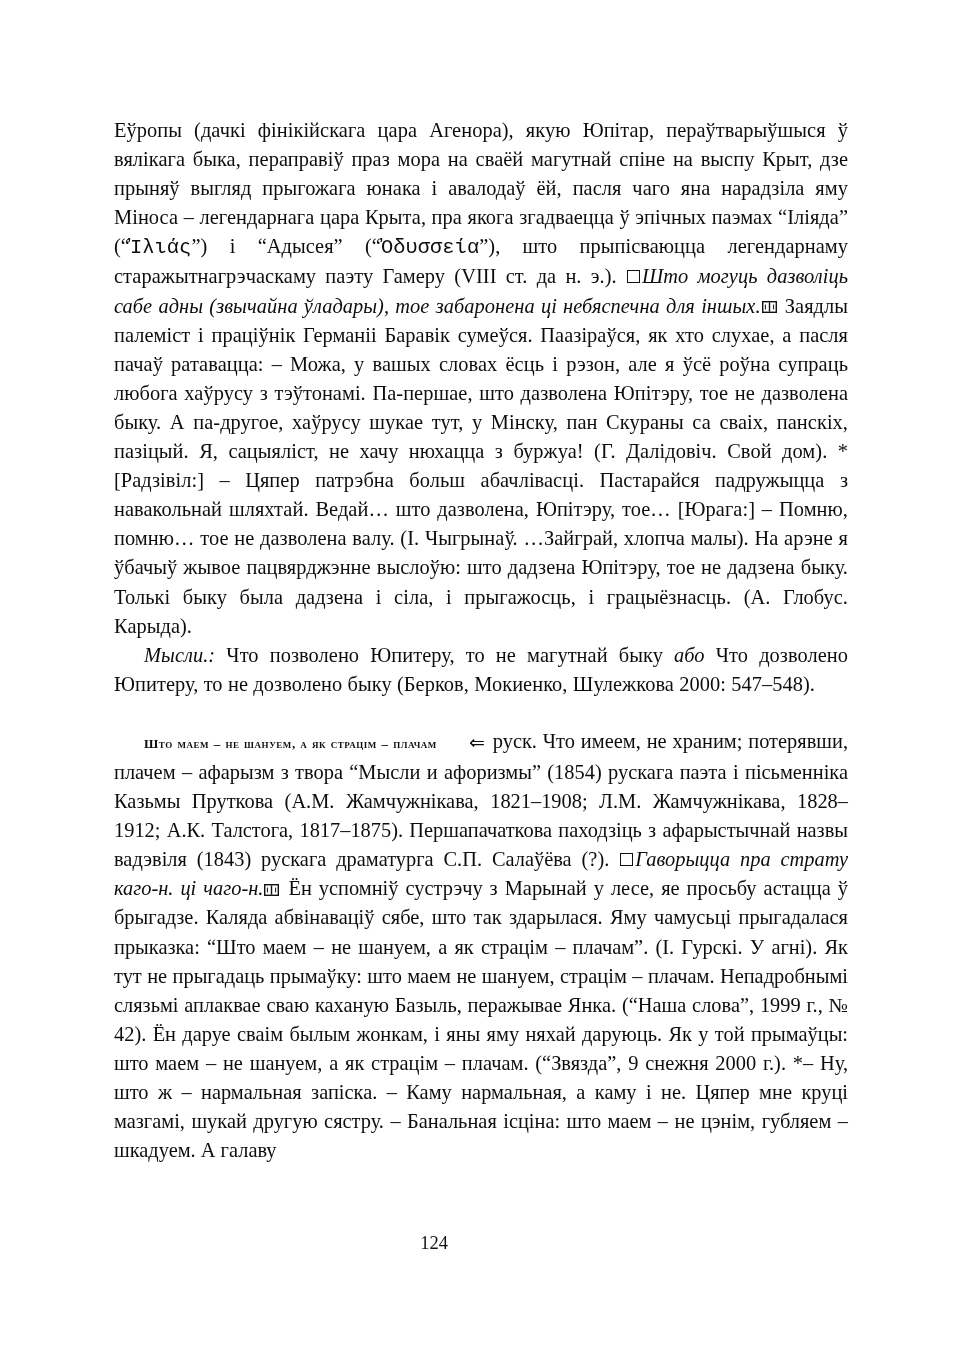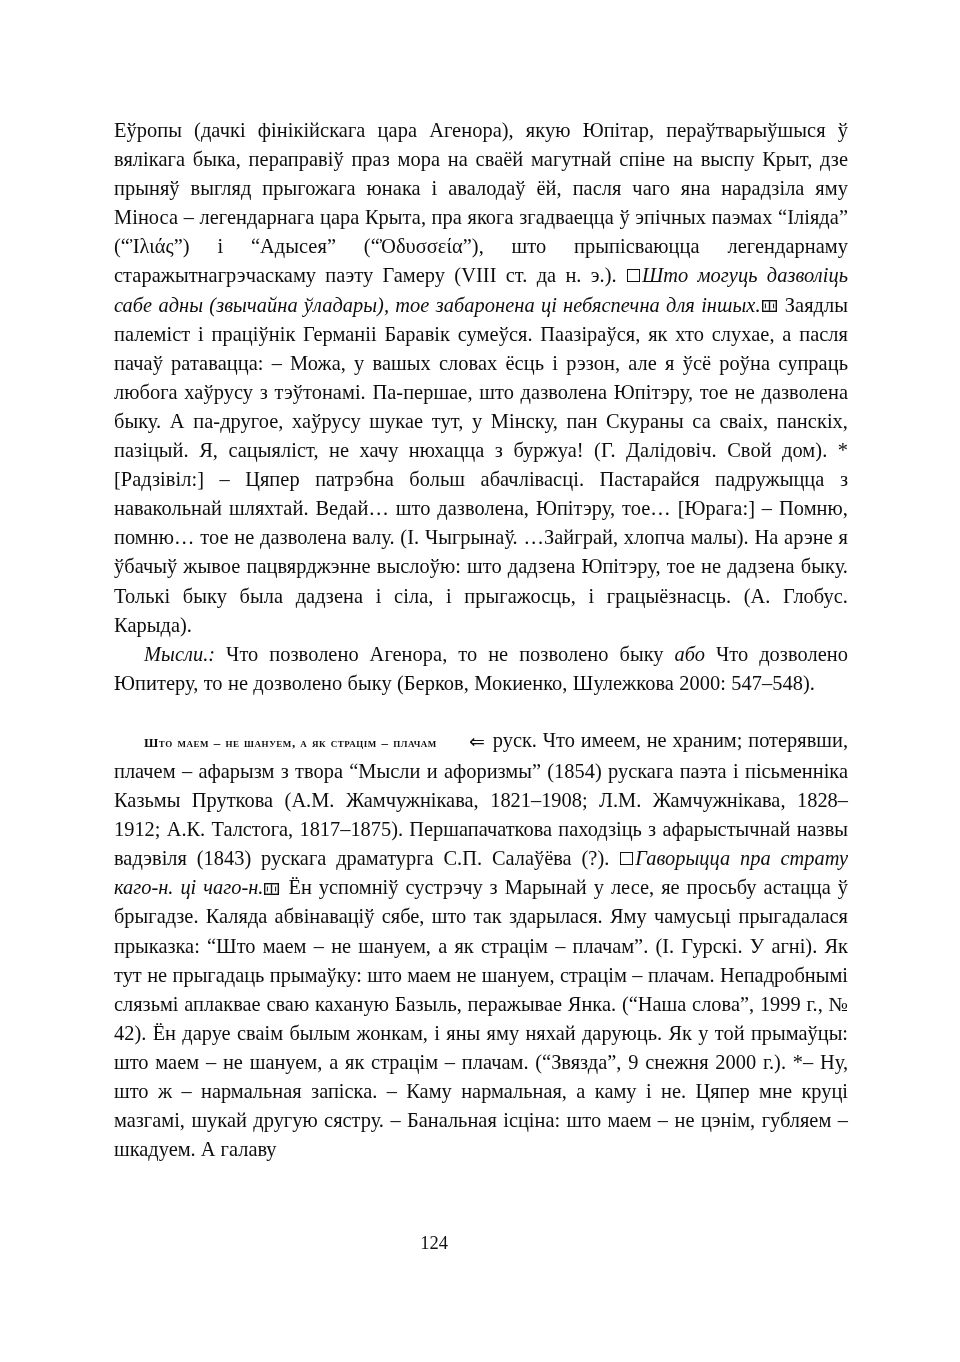--- a/index.html
+++ b/index.html
@@ -52,21 +52,21 @@
     text-indent: 30px;
   }
   .hw {
     font-weight: bold;
     font-variant: small-caps;
     letter-spacing: 0.55px;
     font-size: 13px;
   }
   .it { font-style: italic; }
   .bi { font-style: italic; font-weight: normal; }
-  .grk { font-family: Liberation Serif, serif; }
+  .grk { font-family: Liberation Mono, monospace; }
   .sym-square {
     display: inline-block;
     width: 11px;
     height: 11px;
     border: 1.6px solid #111;
     vertical-align: 0.5px;
     margin: 0 2px 0 1px;
   }
   .sym-book {
     display: inline-block;
@@ -103,21 +103,21 @@
 
   <div id="text-column">
 
     <p class="para"><span>Еўропы (дачкі фінікійскага цара Агенора), якую Юпітар, пераўтварыўшыся ў вялікага быка, пераправіў праз мора на сваёй магутнай спіне на выспу Крыт, дзе прыняў выгляд прыгожага юнака і авалодаў ёй, пасля чаго яна нарадзіла яму Міноса – легендарнага цара Крыта, пра якога згадваецца ў эпічных паэмах “Іліяда” (“</span><span class="grk">Ἰλιάς</span><span>”) і “Адысея” (“</span><span class="grk">Ὀδυσσεία</span><span>”), што прыпісваюцца легендарнаму старажытнагрэчаскаму паэту Гамеру (VIII ст. да н. э.). </span><span class="sym-square"></span><span class="bi">Што могуць дазволіць сабе адны (звычайна ўладары), тое забаронена ці небяспечна для іншых.</span><span class="sym-book"><svg class="bk-svg" width="15" height="12" viewBox="0 0 15 12" xmlns="http://www.w3.org/2000/svg">
             <rect x="0.7" y="0.7" width="13.6" height="10.6" fill="none" stroke="#111" stroke-width="1.4"></rect>
             <line x1="7.5" y1="1.4" x2="7.5" y2="10.6" stroke="#111" stroke-width="1.4"></line>
             <line x1="3.4" y1="3.6" x2="3.4" y2="8.4" stroke="#111" stroke-width="1"></line>
             <line x1="11.6" y1="3.6" x2="11.6" y2="8.4" stroke="#111" stroke-width="1"></line>
           </svg></span><span> Заядлы палеміст і праціўнік Германіі Баравік сумеўся. Паазіраўся, як хто слухае, а пасля пачаў ратавацца: – Можа, у вашых словах ёсць і рэзон, але я ўсё роўна супраць любога хаўрусу з тэўтонамі. Па-першае, што дазволена Юпітэру, тое не дазволена быку. А па-другое, хаўрусу шукае тут, у Мінску, пан Скураны са сваіх, панскіх, пазіцый. Я, сацыяліст, не хачу нюхацца з буржуа! (Г. Далідовіч. Свой дом). *[Радзівіл:] – Цяпер патрэбна больш абачлівасці. Пастарайся падружыцца з навакольнай шляхтай. Ведай… што дазволена, Юпітэру, тое… [Юрага:] – Помню, помню… тое не дазволена валу. (І. Чыгрынаў. …Зайграй, хлопча малы). На арэне я ўбачыў жывое пацвярджэнне выслоўю: што дадзена Юпітэру, тое не дадзена быку. Толькі быку была дадзена і сіла, і прыгажосць, і грацыёзнасць. (А. Глобус. Карыда).</span></p>
 
-    <p class="para indented"><span class="it">Мысли.:</span><span> Что позволено Агенора, то не позволено быку </span><span class="it">або</span><span> Что дозволено Юпитеру, то не дозволено быку (Берков, Мокиенко, Шулежкова 2000: 547–548).</span></p>
+    <p class="para indented"><span class="it">Мысли.:</span><span> Что позволено Юпитеру, то не магутнай быку </span><span class="it">або</span><span> Что дозволено Юпитеру, то не дозволено быку (Берков, Мокиенко, Шулежкова 2000: 547–548).</span></p>
 
     <p class="entry"><span class="hw">Што маем – не шануем, а як страцім – плачам</span><span class="sym-arrow">⇐</span><span> руск. Что имеем, не храним; потерявши, плачем – афарызм з твора “Мысли и афоризмы” (1854) рускага паэта і пісьменніка Казьмы Пруткова (А.М. Жамчужнікава, 1821–1908; Л.М. Жамчужнікава, 1828–1912; А.К. Талстога, 1817–1875). Першапачаткова паходзіць з афарыстычнай назвы вадэвіля (1843) рускага драматурга С.П. Салаўёва (?). </span><span class="sym-square"></span><span class="bi">Гаворыцца пра страту каго-н. ці чаго-н.</span><span class="sym-book"><svg class="bk-svg" width="15" height="12" viewBox="0 0 15 12" xmlns="http://www.w3.org/2000/svg">
             <rect x="0.7" y="0.7" width="13.6" height="10.6" fill="none" stroke="#111" stroke-width="1.4"></rect>
             <line x1="7.5" y1="1.4" x2="7.5" y2="10.6" stroke="#111" stroke-width="1.4"></line>
             <line x1="3.4" y1="3.6" x2="3.4" y2="8.4" stroke="#111" stroke-width="1"></line>
             <line x1="11.6" y1="3.6" x2="11.6" y2="8.4" stroke="#111" stroke-width="1"></line>
           </svg></span><span> Ён успомніў сустрэчу з Марынай у лесе, яе просьбу астацца ў брыгадзе. Каляда абвінаваціў сябе, што так здарылася. Яму чамусьці прыгадалася прыказка: “Што маем – не шануем, а як страцім – плачам”. (І. Гурскі. У агні). Як тут не прыгадаць прымаўку: што маем не шануем, страцім – плачам. Непадробнымі слязьмі аплаквае сваю каханую Базыль, перажывае Янка. (“Наша слова”, 1999 г., № 42). Ён даруе сваім былым жонкам, і яны яму няхай даруюць. Як у той прымаўцы: што маем – не шануем, а як страцім – плачам. (“Звязда”, 9 снежня 2000 г.). *– Ну, што ж – нармальная запіска. – Каму нармальная, а каму і не. Цяпер мне круці мазгамі, шукай другую сястру. – Банальная ісціна: што маем – не цэнім, губляем – шкадуем. А галаву</span></p>
 
   </div>
 

